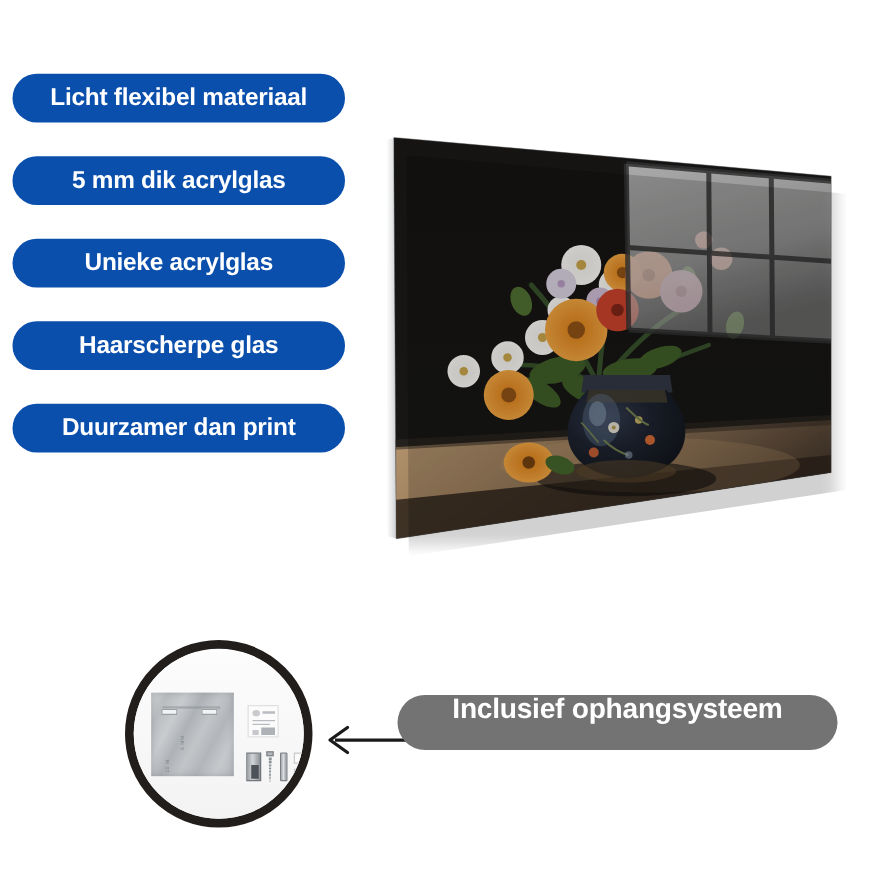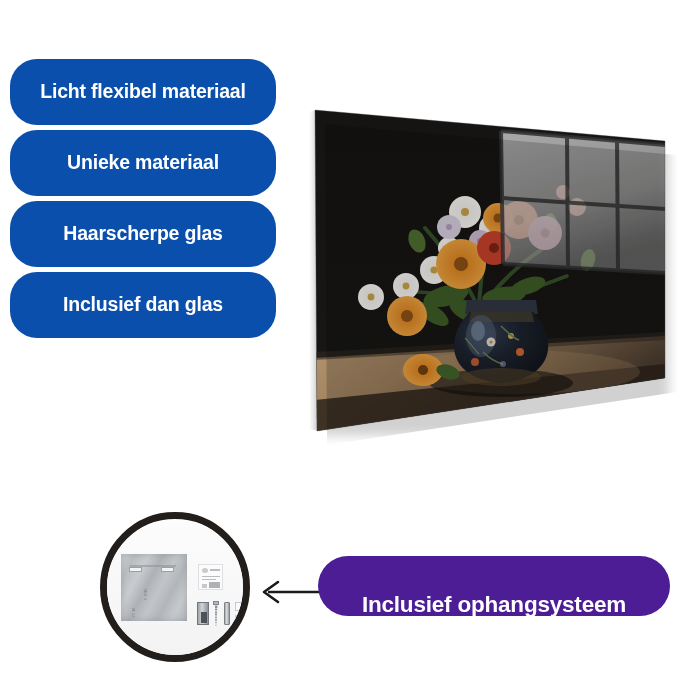--- a/index.html
+++ b/index.html
@@ -22,22 +22,22 @@
   
   .badge-stack {
     position: absolute;
     left: 10px;
     top: 59px;
     width: 266px;
   }
   .badge {
     position: relative;
     width: 266px;
-    height: 66px;
-    margin-bottom: 5px;
+    height: 39px;
+    margin-bottom: 27px;
     border-radius: 27px;
     background: #0b4fad;
     display: flex;
     align-items: center;
     justify-content: center;
     box-sizing: border-box;
   }
   .badge-label {
     color: #ffffff;
     font-size: 19.5px;
@@ -47,25 +47,25 @@
     white-space: nowrap;
     text-align: center;
   }
 
   
   .callout-badge {
     position: absolute;
     left: 318px;
     top: 556px;
     width: 352px;
-    height: 60px;
+    height: 44px;
     border-radius: 32px;
-    background: #4c1d95;
+    background: #737373;
     display: flex;
-    align-items: flex-end;
+    align-items: flex-start;
     justify-content: center;
     box-sizing: border-box;
   }
   .callout-badge .badge-label {
     font-size: 22.5px;
   }
 
   
   .arrow-connector {
     position: absolute;
@@ -252,32 +252,35 @@
 <body>
 
 <div id="page">
 
   <div class="badge-stack">
 
     <div class="badge">
       <span class="badge-label">Licht flexibel materiaal</span>
     </div>
 
-
     <div class="badge">
-      <span class="badge-label">Unieke materiaal</span>
+      <span class="badge-label">5 mm dik acrylglas</span>
+    </div>
+
+    <div class="badge">
+      <span class="badge-label">Unieke acrylglas</span>
     </div>
 
     <div class="badge">
       <span class="badge-label">Haarscherpe glas</span>
     </div>
 
 
     <div class="badge">
-      <span class="badge-label">Inclusief dan glas</span>
+      <span class="badge-label">Duurzamer dan print</span>
     </div>
 
   </div>
 
   <div class="panel-wrap">
     <div class="panel-shadow"></div>
 
     <svg class="panel-svg" width="372" height="345" viewBox="0 0 372 345">
       <defs>
 

